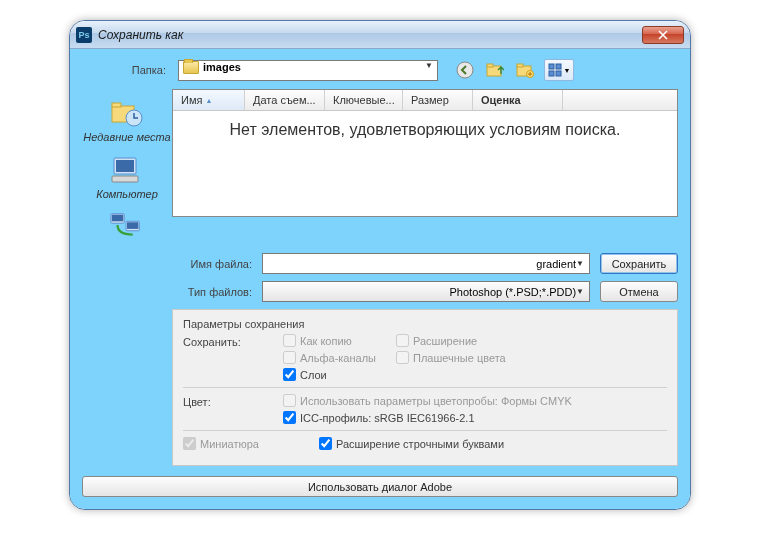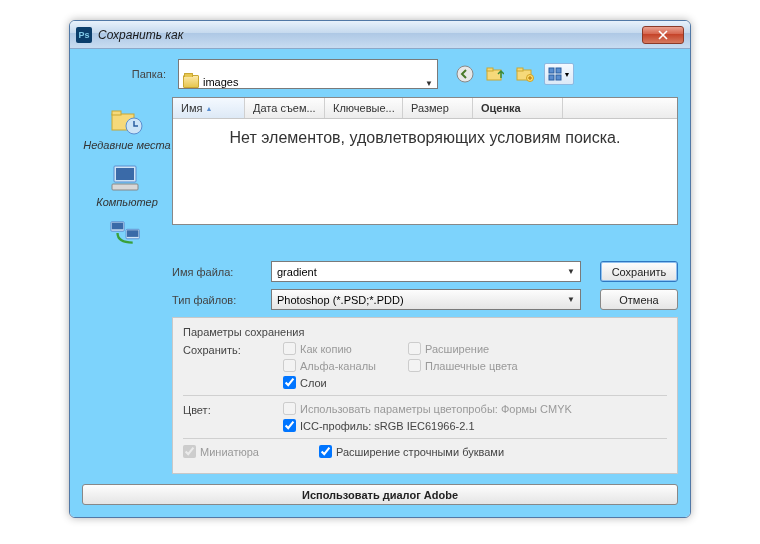--- a/index.html
+++ b/index.html
@@ -1,60 +1,60 @@
 <!DOCTYPE html>
 <html><head>
 <meta charset="utf-8">
 <style>
 * { box-sizing: border-box; margin: 0; padding: 0; font-family: "Segoe UI", Tahoma, sans-serif; font-size: 11px; }
 body { background: #fff; padding: 20px; }
-.window { width: 622px; border: 1px solid #5178a6; border-radius: 6px; overflow: hidden; box-shadow: 0 0 8px rgba(0,0,0,0.3); background: #fff; margin: 0 auto; }
+.window { width: 622px; border: 1px solid #5178a6; border-radius: 16px; overflow: hidden; box-shadow: 0 0 8px rgba(0,0,0,0.3); background: #fff; margin: 0 auto; }
 .titlebar { height: 28px; background: linear-gradient(#e8f1fb, #c5d9ee 45%, #aec8e5 46%, #c8dcf1); display: flex; align-items: center; padding: 0 6px; border-bottom: 1px solid #8ba8c9; }
 .app-icon { width: 16px; height: 16px; background: #0a3d6b; color: #7fc9e8; font-weight: bold; font-size: 9px; display: flex; align-items: center; justify-content: center; border-radius: 2px; margin-right: 6px; }
 .titlebar-text { color: #1a1a1a; font-size: 12px; flex: 1; font-style: italic; }
 .close-btn { width: 42px; height: 18px; background: linear-gradient(#e9a08f, #d5634c 45%, #c5442a 46%, #d6795f); border: 1px solid #8b3a28; border-radius: 3px; color: #fff; display: flex; align-items: center; justify-content: center; font-size: 12px; font-weight: bold; cursor: pointer; }
 .dialog-body { padding: 10px 12px 12px 12px; background: #7dd3fc; }
 .top-row { display: flex; align-items: center; gap: 6px; margin-bottom: 8px; }
 .top-row .lbl { width: 90px; text-align: right; padding-right: 6px; color: #444; }
-.folder-combo { flex: 0 0 260px; height: 30px; background: #fff; border: 1px solid #7a7a7a; display: flex; align-items: flex-end; padding: 0 4px; gap: 4px; }
+.folder-combo { flex: 0 0 260px; height: 21px; background: #fff; border: 1px solid #7a7a7a; display: flex; align-items: flex-start; padding: 0 4px; gap: 4px; font-weight: bold; }
 .folder-combo .folder-icon { width: 16px; height: 13px; background: linear-gradient(#fde9a8, #e6c650); border: 1px solid #c9a732; border-radius: 1px; position: relative; }
 .folder-combo .folder-icon::before { content: ""; position: absolute; top: -3px; left: 0; width: 7px; height: 3px; background: #e6c650; border: 1px solid #c9a732; border-bottom: none; border-radius: 1px 1px 0 0; }
 .folder-combo span.txt { flex: 1; }
 .folder-combo .arrow { font-size: 8px; color: #333; }
 .nav-icons { display: flex; gap: 8px; margin-left: 10px; }
 .nav-icons .ico { width: 22px; height: 22px; display: flex; align-items: center; justify-content: center; cursor: pointer; font-size: 13px; }
 .main-area { display: flex; }
 .sidebar { width: 90px; display: flex; flex-direction: column; align-items: center; gap: 10px; padding-top: 8px; }
 .sidebar .place { display: flex; flex-direction: column; align-items: center; cursor: pointer; }
 .sidebar .place .picon { width: 36px; height: 32px; display: flex; align-items: center; justify-content: center; font-size: 24px; }
 .sidebar .place .ptxt { font-size: 11px; color: #333; text-align: center; margin-top: 2px; line-height: 1.2; font-style: italic; }
 .filelist { flex: 1; background: #fff; border: 1px solid #888; height: 128px; }
 .columns { display: flex; background: linear-gradient(#fdfdfd, #ececec); border-bottom: 1px solid #c8c8c8; height: 21px; }
 .columns .col { padding: 3px 8px; border-right: 1px solid #d0d0d0; color: #333; font-size: 11px; cursor: pointer; display: flex; align-items: center; gap: 3px; }
 .empty-msg { text-align: center; color: #333; padding: 10px; font-size: 16px; }
 .form-rows { margin-top: 10px; margin-left: 90px; }
-.frow { display: flex; align-items: center; gap: 19px; margin-bottom: 7px; }
+.frow { display: flex; align-items: center; gap: 10px; margin-bottom: 7px; text-align: right; }
 .frow .flbl { width: 80px; color: #444; }
 .combo { flex: 1; height: 21px; background: #fff; border: 1px solid #7a7a7a; display: flex; align-items: center; padding: 0 5px; }
 .combo.editable { background: #fff; }
 .combo.dd { background: linear-gradient(#fdfdfd, #e5e5e5); }
 .combo span.txt { flex: 1; }
 .combo .arrow { font-size: 8px; color: #333; }
 .btn { width: 78px; height: 21px; background: linear-gradient(#fdfdfd, #e5e5e5); border: 1px solid #888; border-radius: 3px; display: flex; align-items: center; justify-content: center; cursor: pointer; color: #222; }
 .btn.default { border: 1px solid #2f77c1; box-shadow: inset 0 0 0 1px #8fc1ef; }
 .params { margin-top: 6px; margin-left: 90px; border: 1px solid #c8c8c8; background: #f0f0f0; padding: 8px 10px 10px 10px; }
 .params .prow { display: flex; margin-bottom: 5px; }
 .params .plbl { width: 100px; color: #444; padding-top: 2px; }
 .params .pcol { display: flex; flex-direction: column; gap: 4px; }
-.params .pcols { flex: 1; display: flex; gap: 32px; }
+.params .pcols { flex: 1; display: flex; gap: 20px; }
 .chk { display: flex; align-items: center; gap: 4px; color: #444; }
 .chk.disabled { color: #999; }
 .chk input { width: 13px; height: 13px; }
 .sep { border-top: 1px solid #d0d0d0; margin: 6px 0; }
-.bottom-btn { margin-top: 10px; font-weight: bold; }
+.bottom-btn { margin-top: 10px; }
 .bottom-btn .btn { width: auto; padding: 0 10px; }
 </style>
 </head>
 <body>
 
 <div class="window">
   <div class="titlebar">
     <div class="app-icon">Ps</div>
     <div class="titlebar-text">Сохранить как</div>
     <div class="close-btn">

